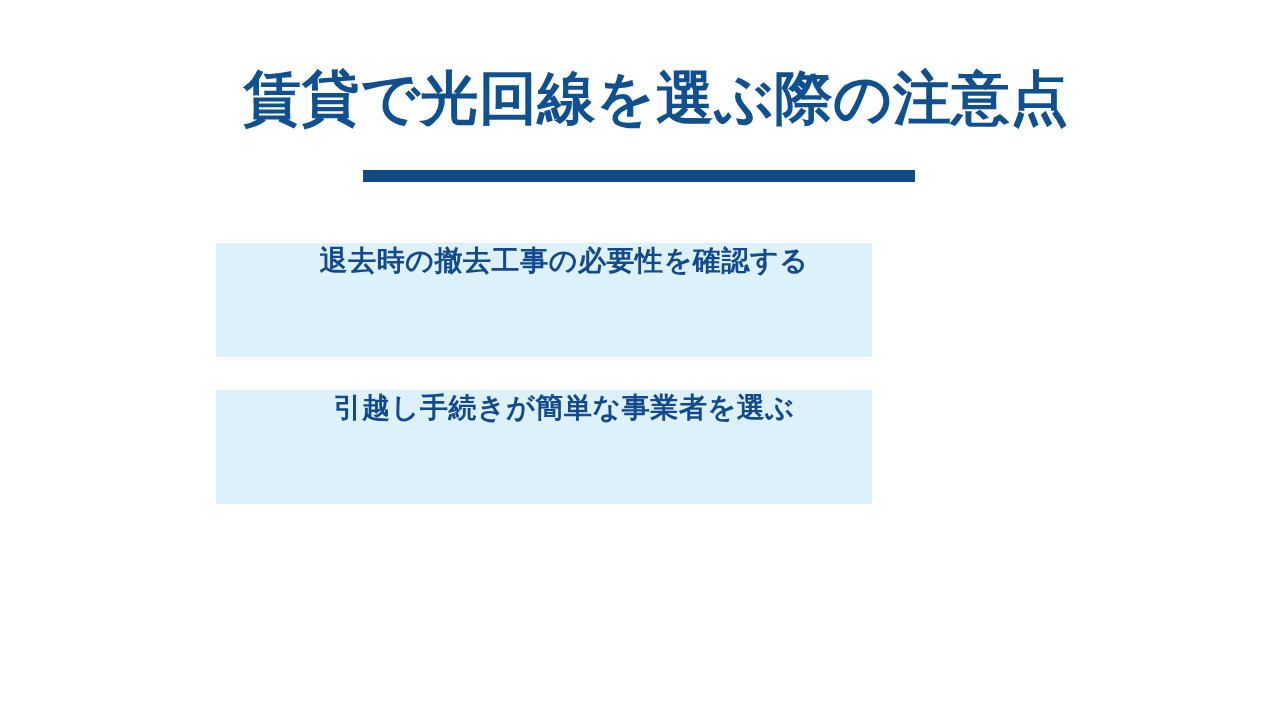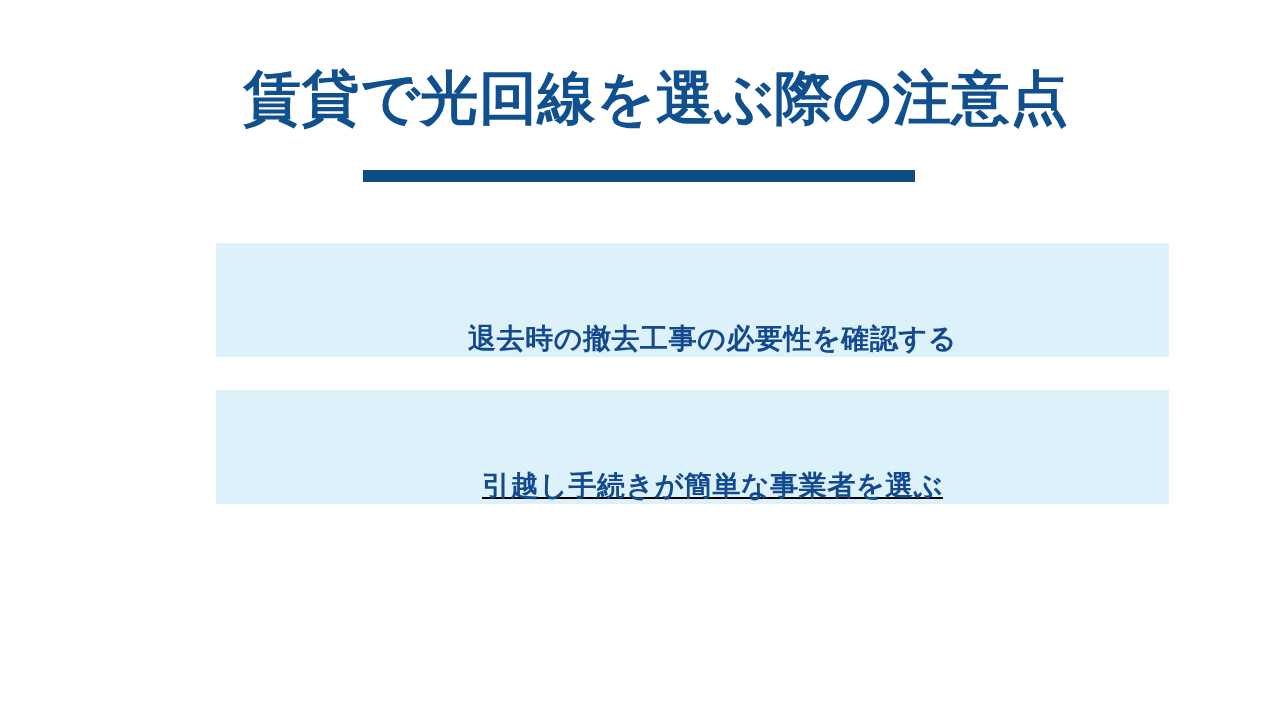--- a/index.html
+++ b/index.html
@@ -52,34 +52,33 @@
 
   
   .cards {
     position: absolute;
     left: 216px;
     top: 243px;
     width: 828px;
   }
 
   .card {
-    width: 953px;
+    width: 656px;
     height: 114px;
     background: #ddf1fa;
     display: flex;
-    align-items: flex-end;
+    align-items: flex-start;
     justify-content: center;
     box-sizing: border-box;
     margin-bottom: 33px;
     padding-left: 40px;
   }
 
   .card:last-child {
     margin-bottom: 8px;
-    text-decoration: underline;
   }
 
   .card-label {
     font-size: 28px;
     font-weight: 700;
     color: #134a8e;
     letter-spacing: 0.02em;
     line-height: 1.3;
     text-align: center;
     white-space: nowrap;

